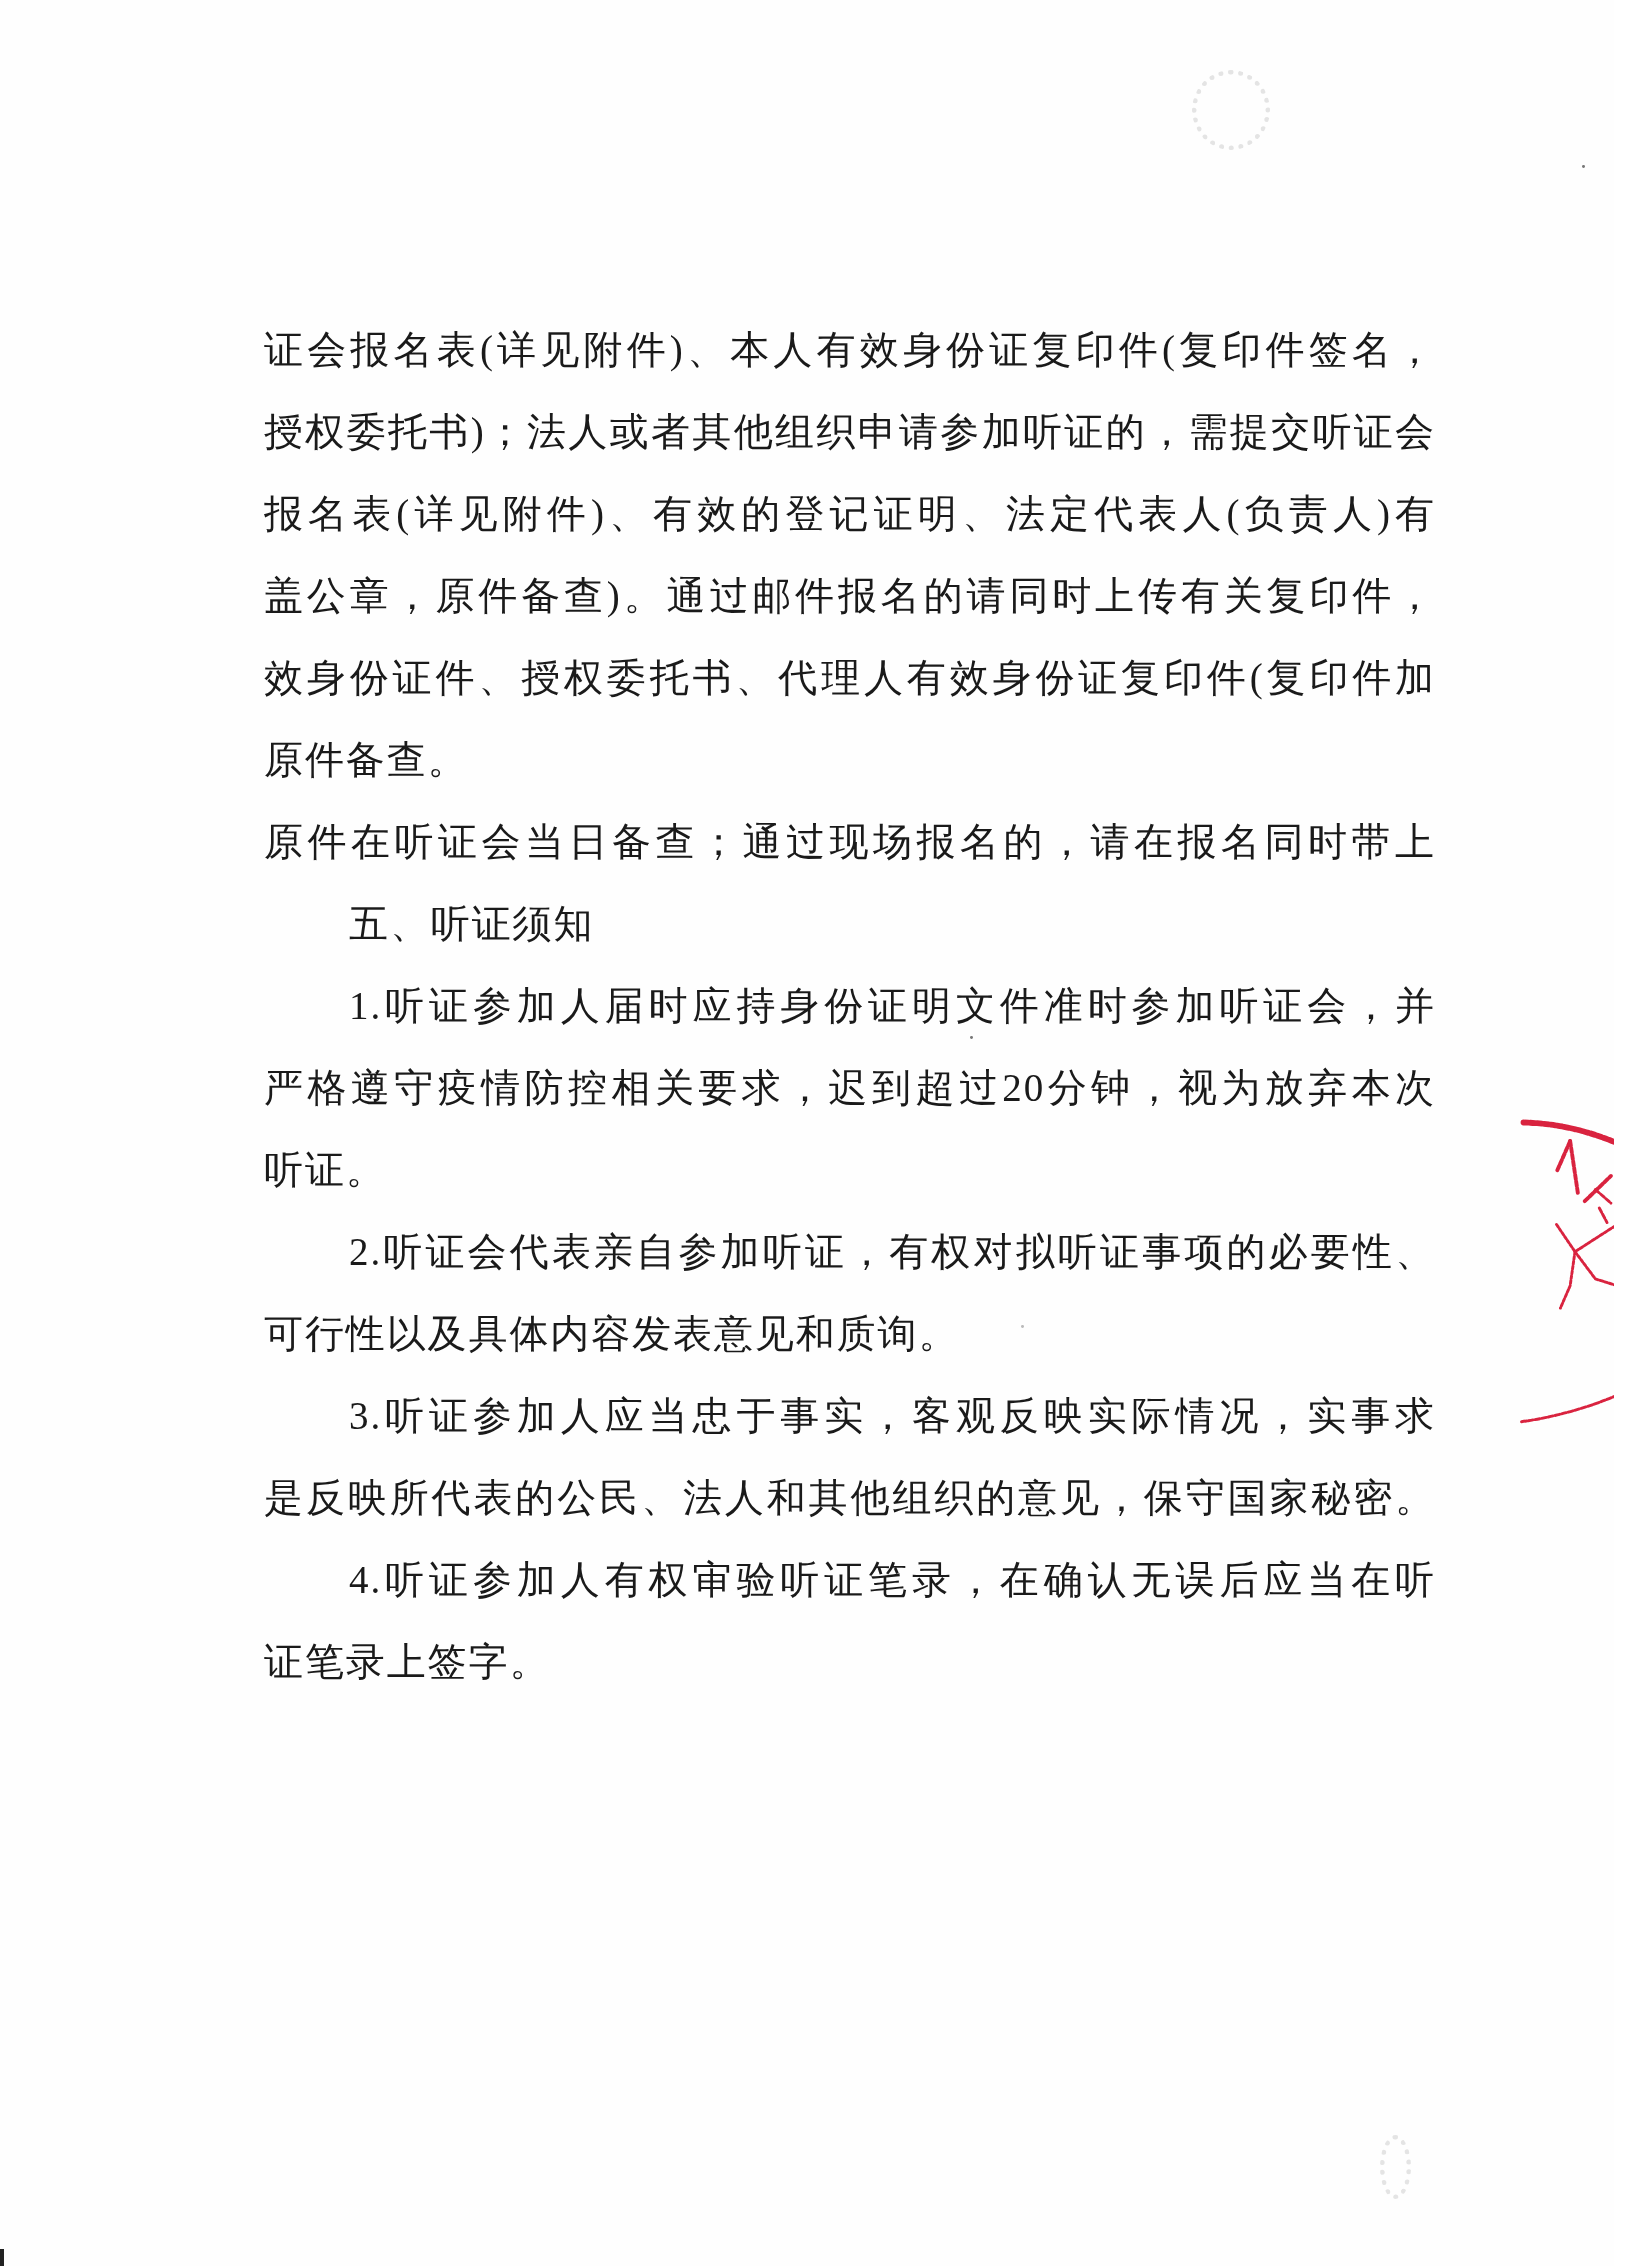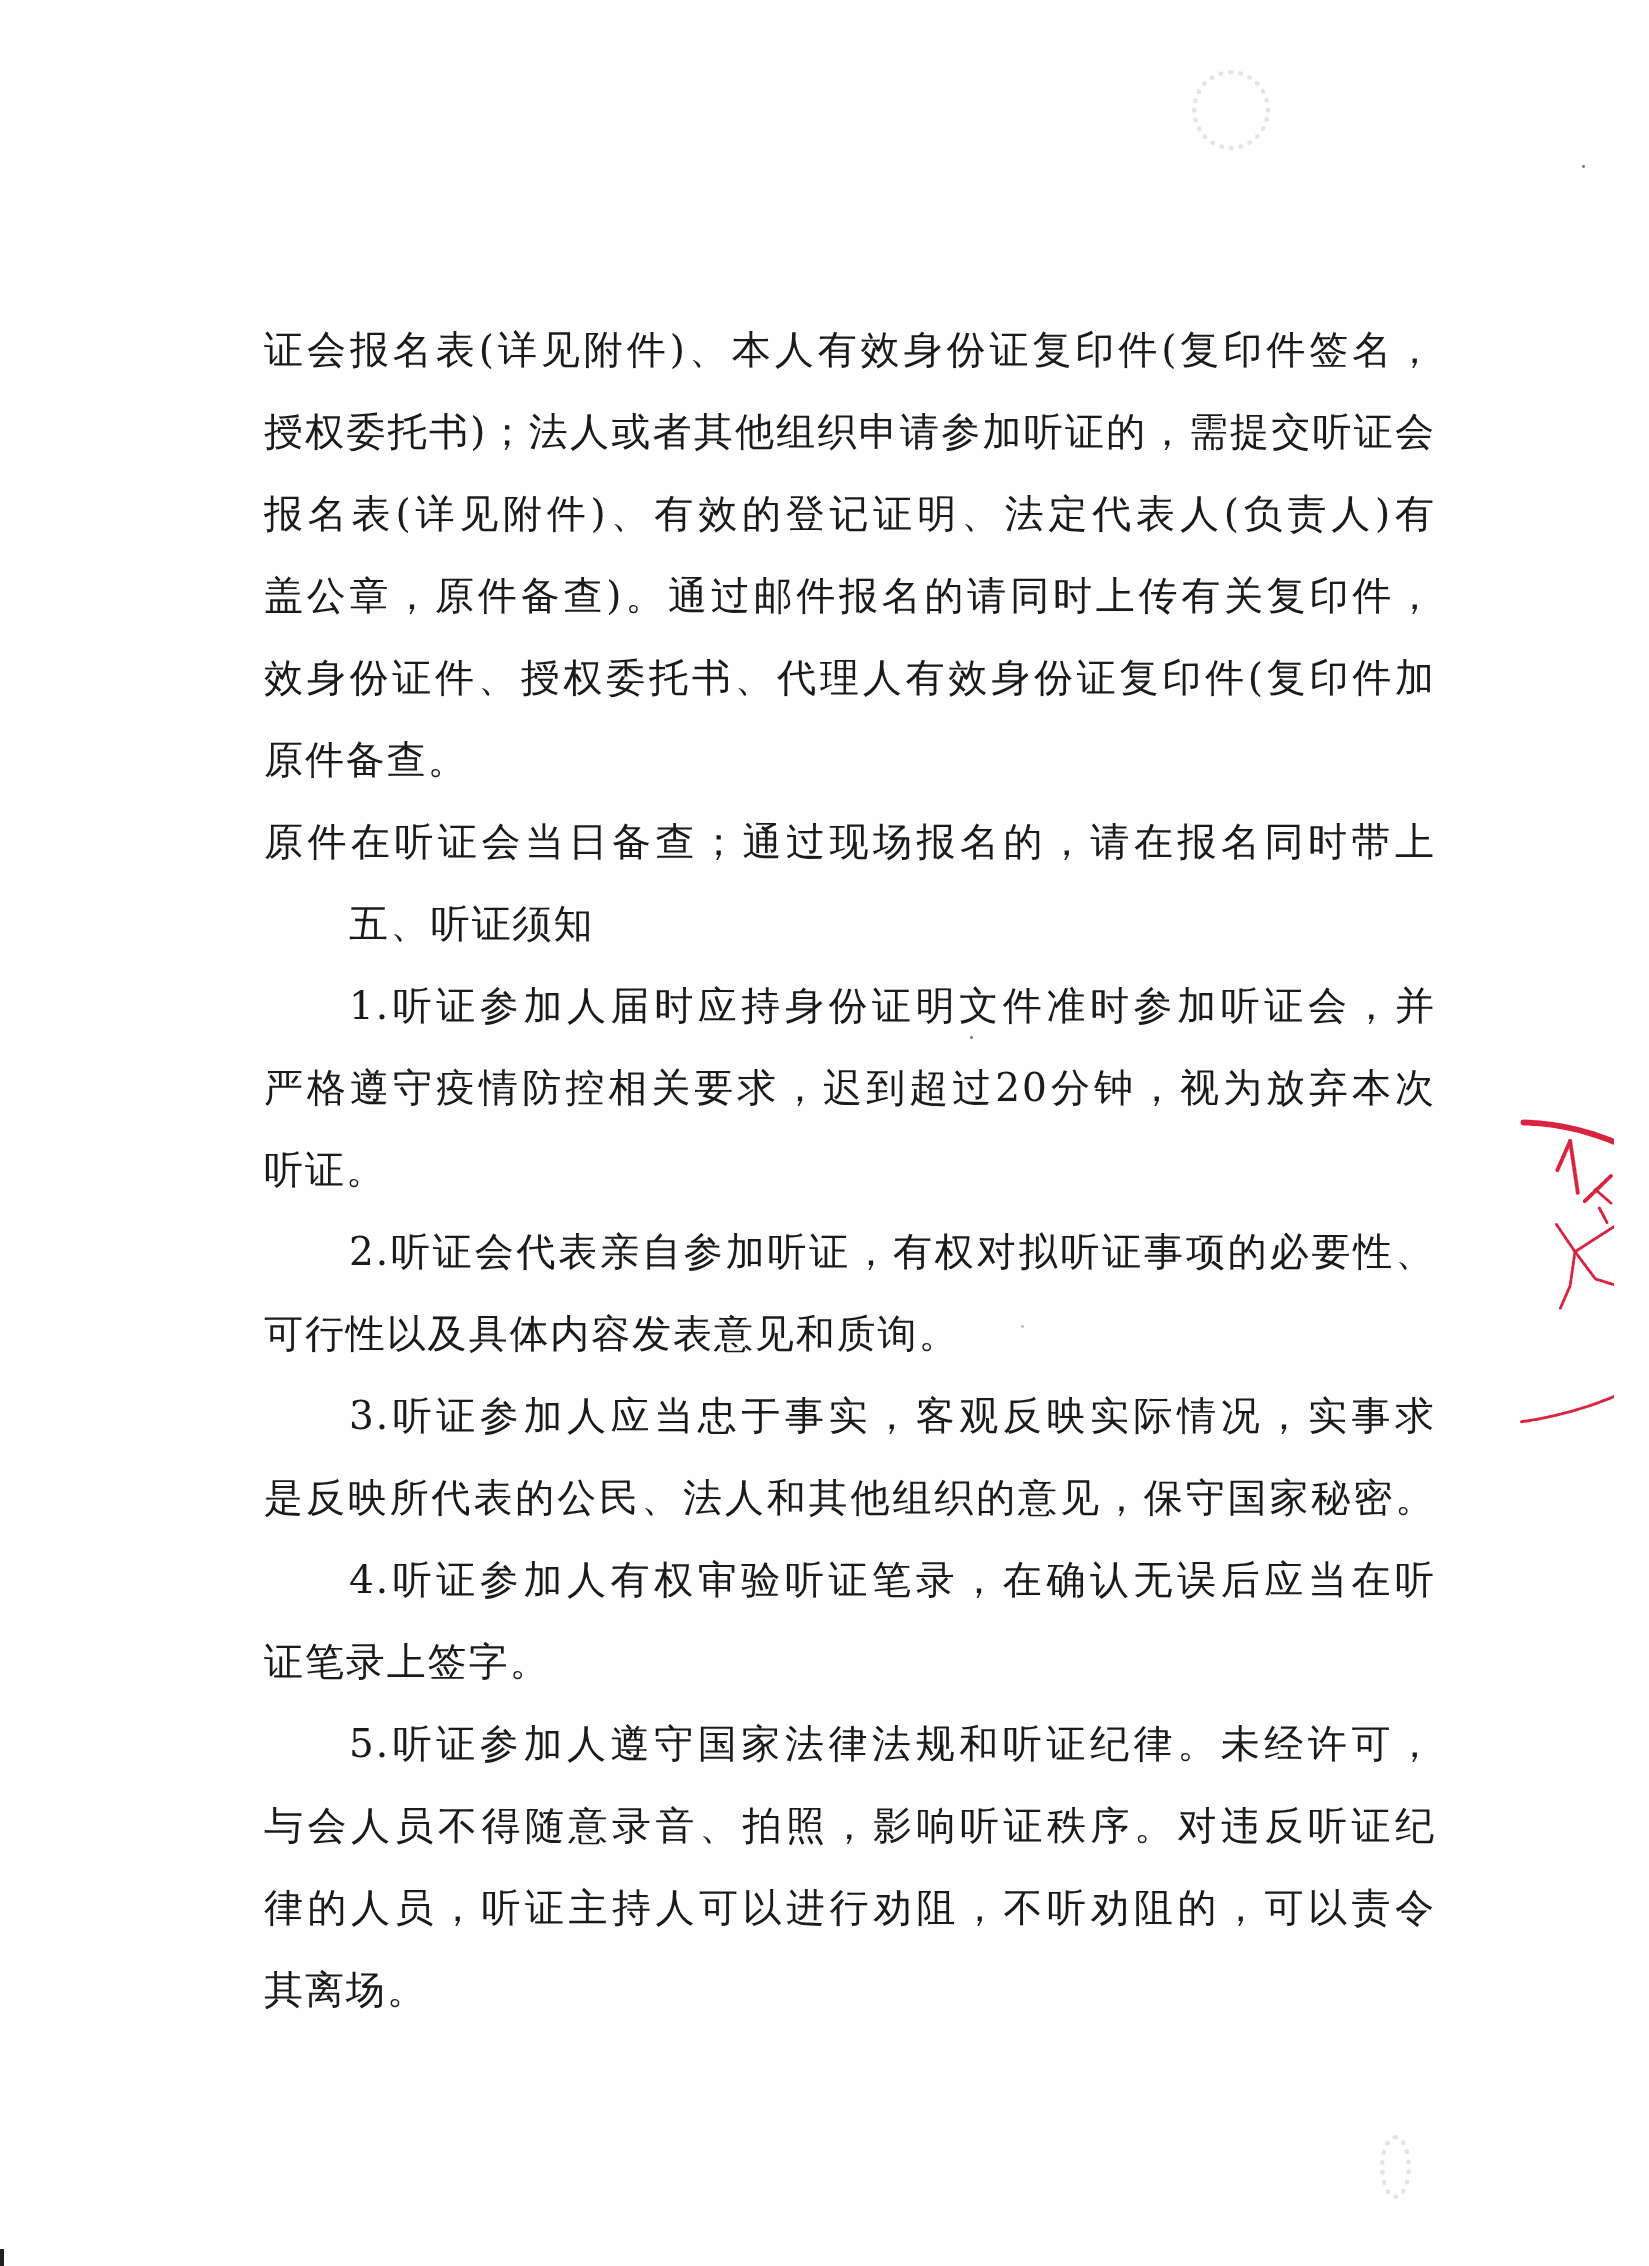--- a/index.html
+++ b/index.html
@@ -11,20 +11,21 @@
   .edge { position: absolute; left: 1614px; top: 0; width: 36px; height: 2267px; background: #ffffff; }
   .body-text {
     position: absolute; left: 264px; top: 309px; width: 1172px;
     font-family: "DejaVu Serif", "Liberation Serif", serif;
     font-size: 39px; line-height: 82px; color: #1a1a1a;
   }
   .para { margin: 0; }
   .line {
     display: block; height: 82px; white-space: nowrap;
     letter-spacing: 1.9px;
+    font-family: Liberation Serif, serif;
   }
   .line.full { text-align: justify; text-align-last: justify; }
   .line.indent { padding-left: 85px; }
   .stamp {
     position: absolute; left: 1502px; top: 1106px; width: 112px; height: 340px; overflow: hidden;
   }
   .stamp svg { position: absolute; left: 0; top: 0; }
   .smudge {
     position: absolute; border-radius: 50%;
     border: 5.8px dotted rgba(180,180,180,0.35);
@@ -73,26 +74,20 @@
     <div class="para">
       <span class="line full indent">3.听证参加人应当忠于事实，客观反映实际情况，实事求</span>
       <span class="line full">是反映所代表的公民、法人和其他组织的意见，保守国家秘密。</span>
     </div>
 
     <div class="para">
       <span class="line full indent">4.听证参加人有权审验听证笔录，在确认无误后应当在听</span>
       <span class="line">证笔录上签字。</span>
     </div>
 
-    <div class="para">
-      <span class="line full indent">5.听证参加人遵守国家法律法规和听证纪律。未经许可，</span>
-      <span class="line full">与会人员不得随意录音、拍照，影响听证秩序。对违反听证纪</span>
-      <span class="line full">律的人员，听证主持人可以进行劝阻，不听劝阻的，可以责令</span>
-      <span class="line">其离场。</span>
-    </div>
   </div>
 
   <div class="stamp">
     <svg width="112" height="340" viewBox="0 0 115 350" xmlns="http://www.w3.org/2000/svg">
       <g fill="none" stroke="#d9233f" stroke-linecap="round" stroke-dasharray="5 2">
 
         <path d="M 22 17 Q 70 18 118 38" stroke-width="6"></path>
         <path d="M 20 325 Q 70 318 118 298" stroke-width="3"></path>
 
         <path d="M 70 36 L 56 68" stroke-width="4"></path>

